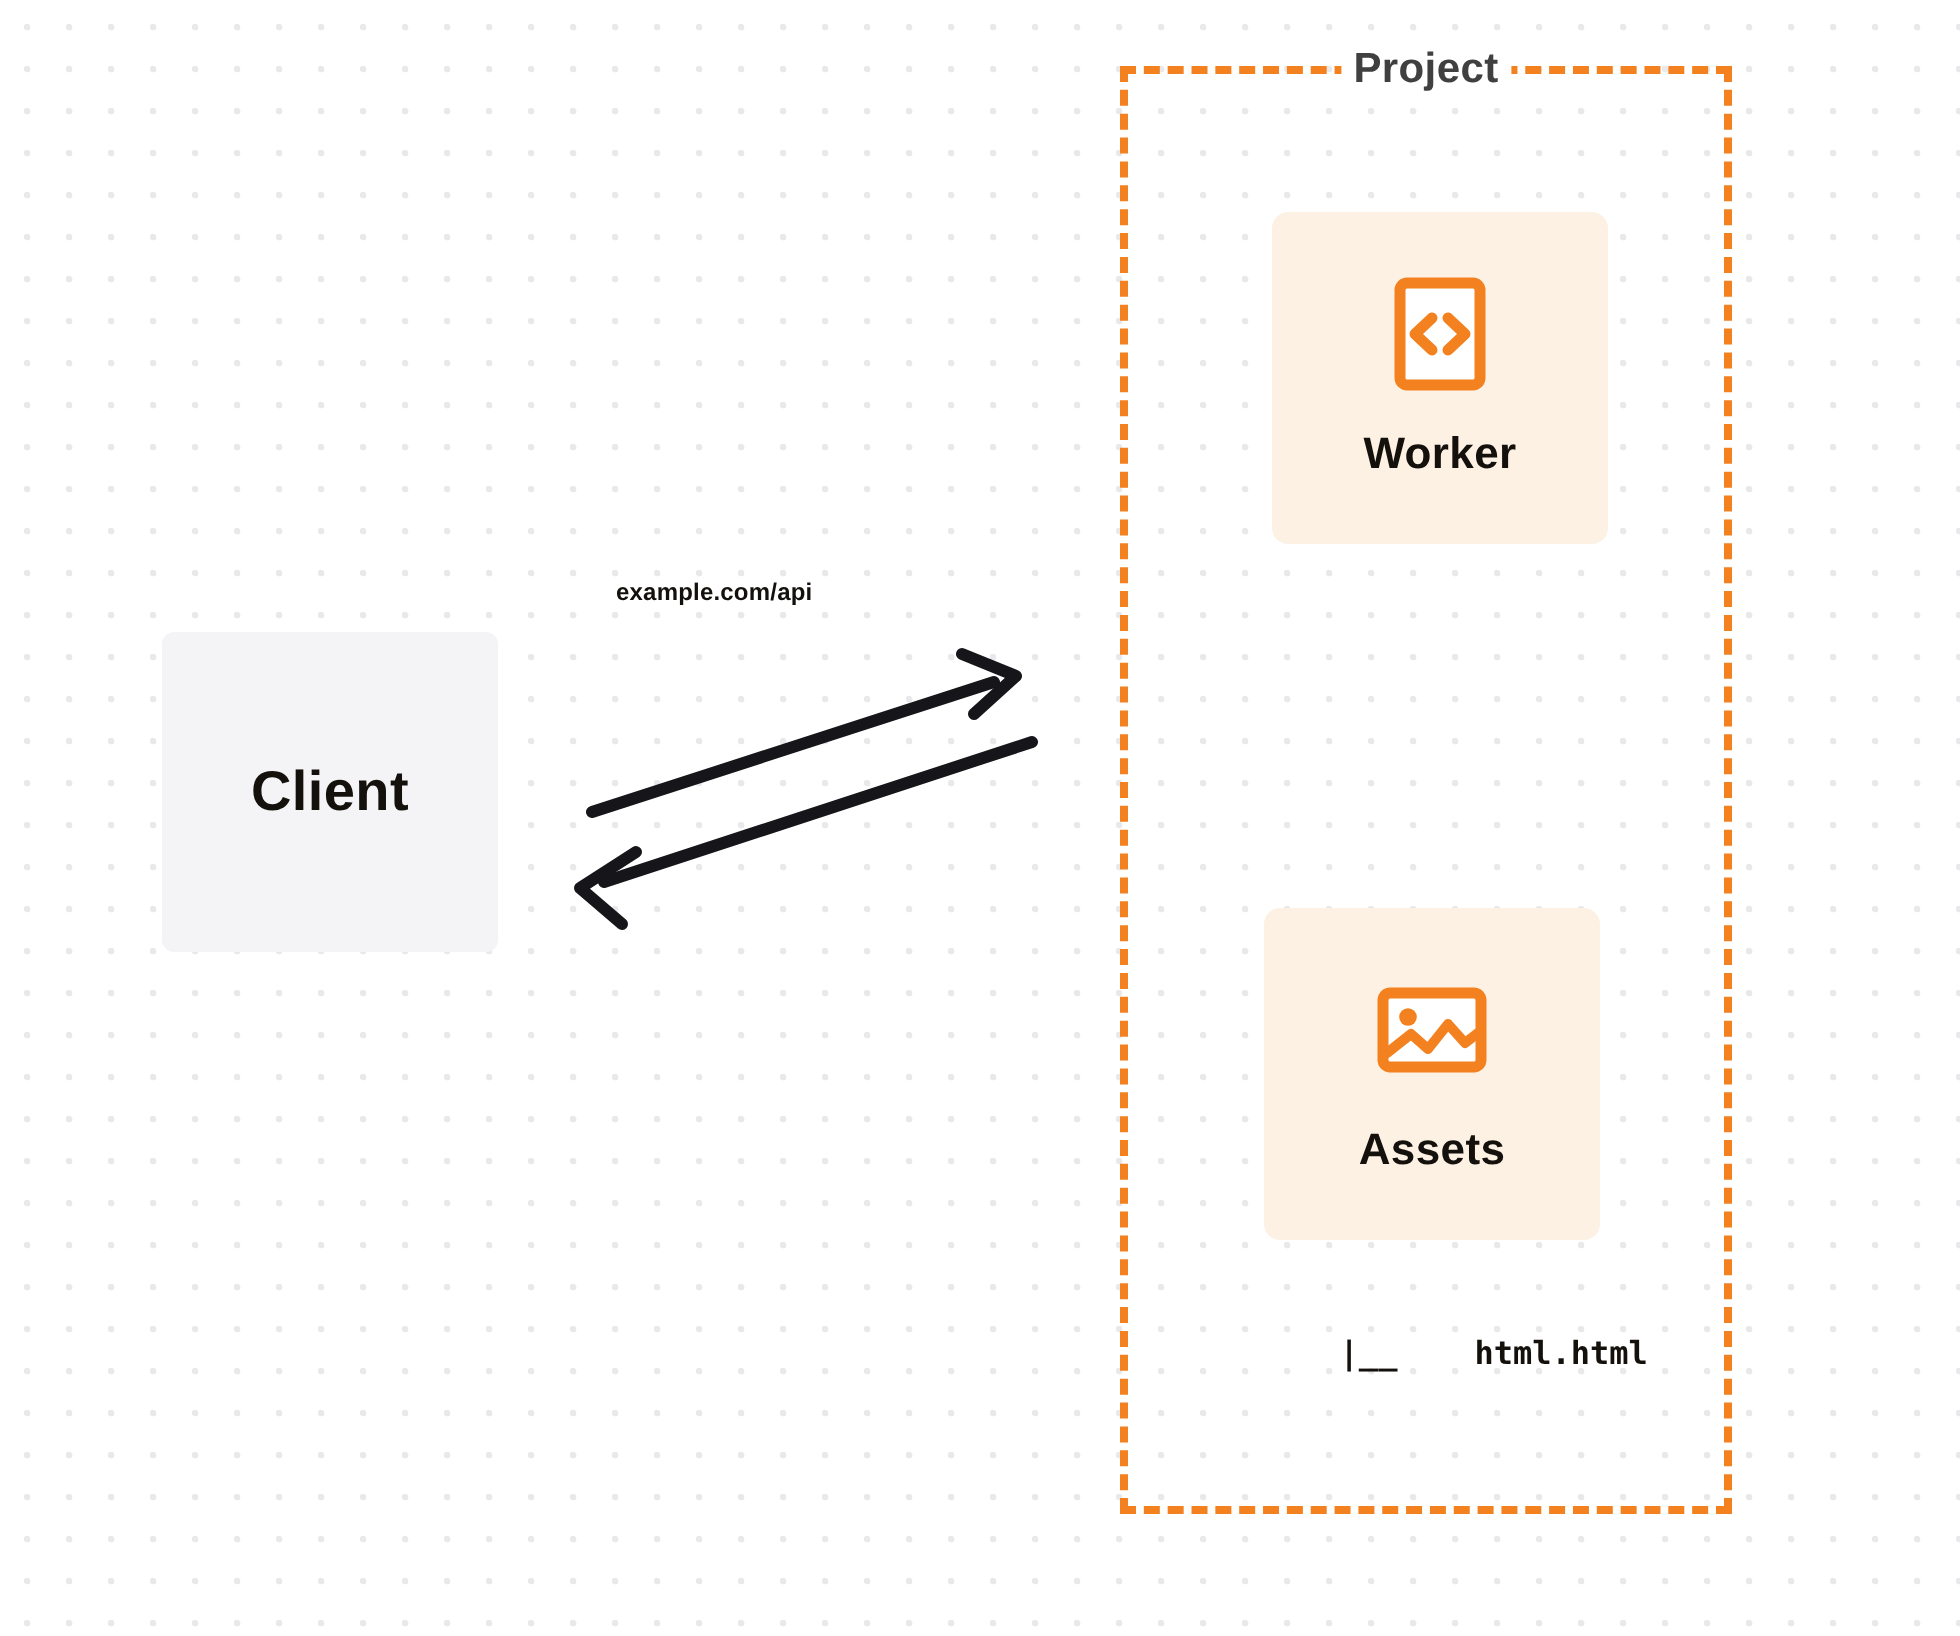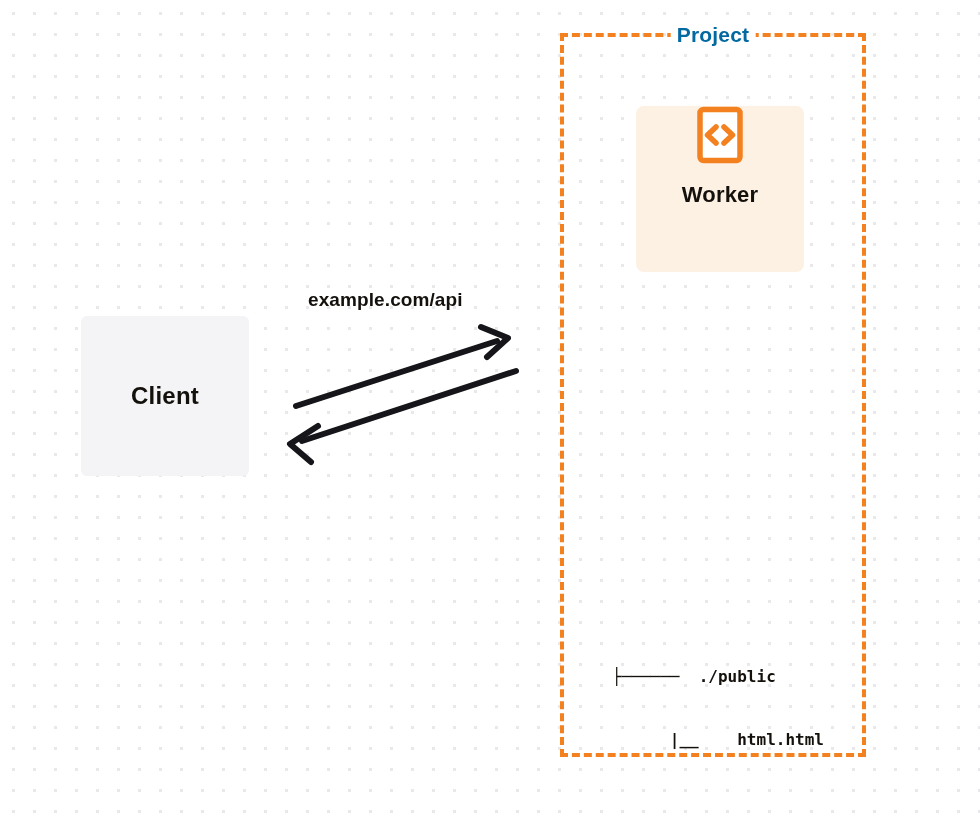--- a/index.html
+++ b/index.html
@@ -32,40 +32,40 @@
     top: 316px;
     width: 168px;
     height: 160px;
     background: #f4f4f6;
     border-radius: 6px;
     display: flex;
     align-items: center;
     justify-content: center;
   }
   #client-node .node-label {
-    font-size: 24px;
+    font-size: 28px;
     font-weight: bold;
     color: #14100c;
     letter-spacing: 0.2px;
   }
 
   
   #arrow-layer {
     position: absolute;
     left: 0;
     top: 0;
     width: 980px;
     height: 818px;
     pointer-events: none;
   }
   #request-label {
     position: absolute;
     left: 308px;
     top: 289px;
-    font-size: 19px;
+    font-size: 12px;
     font-weight: bold;
     color: #14100c;
     letter-spacing: 0.1px;
     white-space: nowrap;
     text-align: center;
   }
 
   
   #project-group {
     position: absolute;
@@ -78,33 +78,34 @@
   }
   #project-title {
     position: absolute;
     left: 50%;
     top: -14px;
     transform: translateX(-50%);
     background: #ffffff;
     padding: 0 6px;
     font-size: 21px;
     font-weight: bold;
-    color: #0369a1;
+    color: #404040;
     letter-spacing: 0.2px;
     white-space: nowrap;
   }
 
   
   .service-card {
     position: absolute;
     background: #fdf1e4;
     border-radius: 8px;
     display: flex;
     flex-direction: column;
     align-items: center;
+    justify-content: center;
   }
   #worker-card {
     left: 72px;
     top: 69px;
     width: 168px;
     height: 166px;
   }
   #assets-card {
     left: 68px;
     top: 417px;
@@ -172,22 +173,31 @@
       <span class="service-icon-wrap">
         <svg class="service-icon" viewBox="0 0 58 58" fill="none" xmlns="http://www.w3.org/2000/svg">
           <rect x="9" y="3.5" width="40" height="51" rx="3.5" stroke="#f48120" stroke-width="5.5" fill="#ffffff"></rect>
           <path d="M25 21 L16.5 29 L25 37" stroke="#f48120" stroke-width="5.5" stroke-linecap="round" stroke-linejoin="round" fill="none"></path>
           <path d="M33 21 L41.5 29 L33 37" stroke="#f48120" stroke-width="5.5" stroke-linecap="round" stroke-linejoin="round" fill="none"></path>
         </svg>
       </span>
       <span class="service-label">Worker</span>
     </div>
 
+    <div class="service-card" id="assets-card">
+      <span class="service-icon-wrap">
+        <svg class="service-icon" viewBox="0 0 58 58" fill="none" xmlns="http://www.w3.org/2000/svg">
+          <rect x="4.5" y="10.5" width="49" height="37" rx="3.5" stroke="#f48120" stroke-width="5.5" fill="#ffffff"></rect>
+          <circle cx="17" cy="22.5" r="4.4" fill="#f48120"></circle>
+          <path d="M6.5 40.5 L18.5 31 L27 38.5 L37 26 L45.5 35.5 L52 30.5" stroke="#f48120" stroke-width="5" stroke-linecap="round" stroke-linejoin="round" fill="none"></path>
+        </svg>
+      </span>
+      <span class="service-label">Assets</span>
+    </div>
 
     <div id="file-tree">
-      <span class="tree-row">├──────  ./public</span>
       <span class="tree-row">      |__    html.html</span>
       
     </div>
 
   </div>
 
 </div>
 
 </body></html>

